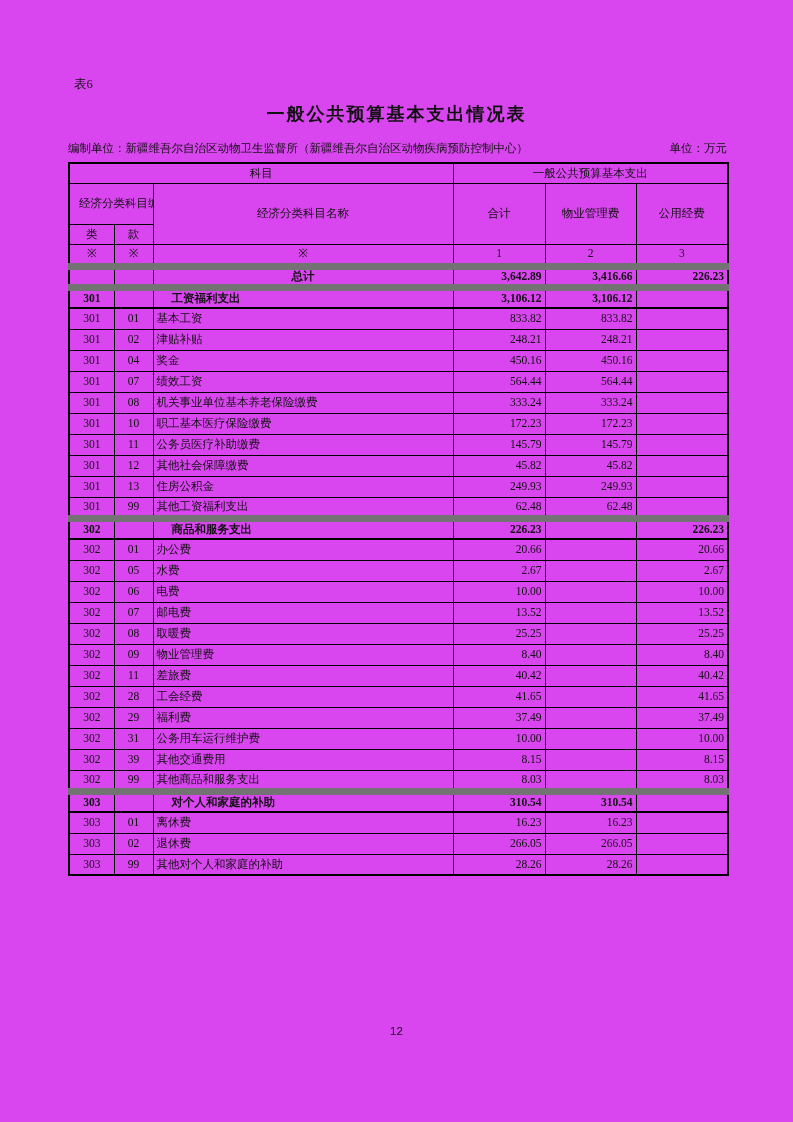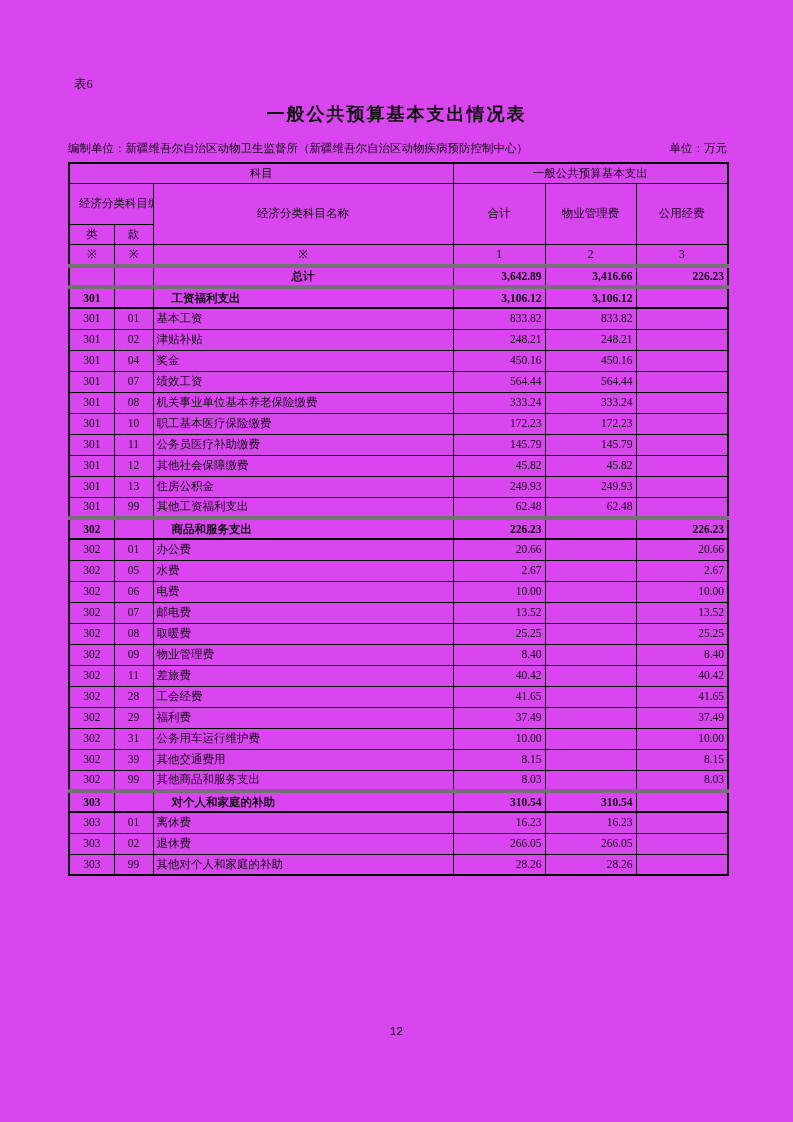--- a/index.html
+++ b/index.html
@@ -50,21 +50,21 @@
   td.span-hdr { height:auto; }
   tr.h3 td { height:20px; }
   tr.h4 td { height:22px; text-align:center; }
   
   td.c-code { text-align:center;margin-top:9px; }
   td.c-name { text-align:left; padding-left:14px; }
   td.c-num  { text-align:right; padding-right:3px; }
   
   tr.total td, tr.group td {
     font-weight:bold;
-    border-top:4px solid #737373;
+    border-top:7px solid #737373;
     border-bottom:2px solid #000;
   }
   tr.total td.c-name { text-align:center; padding-left:3px; }
   tr.group td.c-name { padding-left:18px; }
   .page-number {
     position:absolute; left:0; top:1025px; width:793px;
     text-align:center;
     font-size:11.5px;
     font-family:"Liberation Sans","DejaVu Sans",sans-serif;
   }

